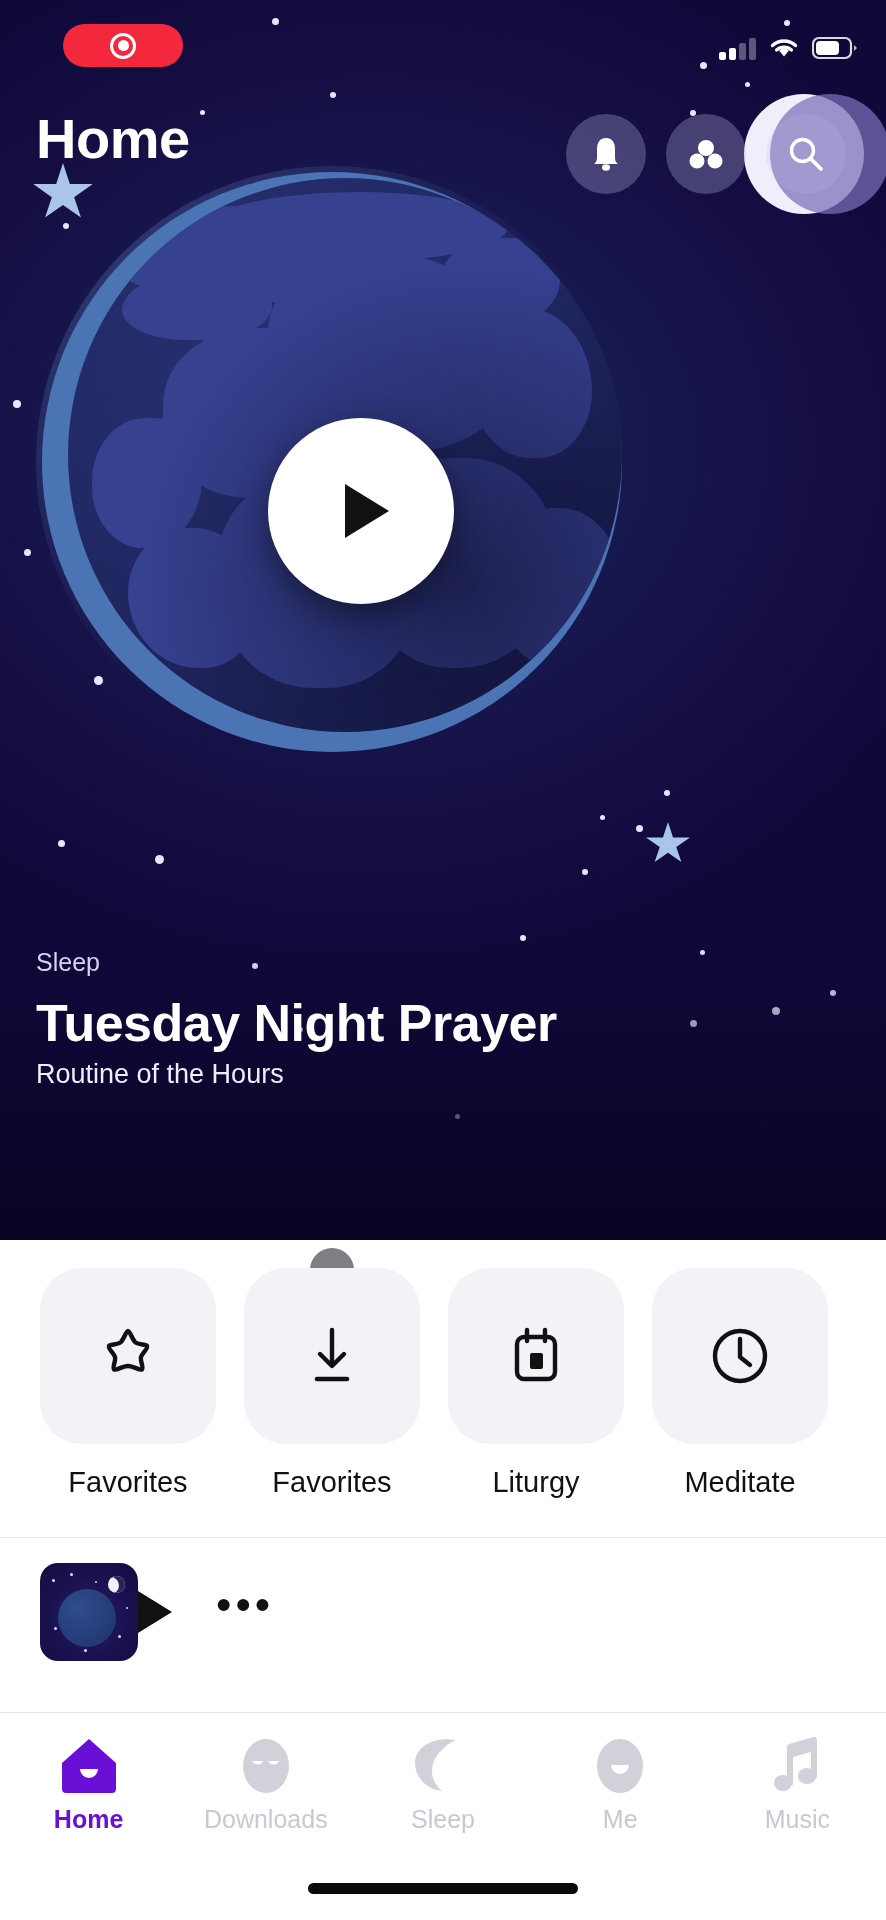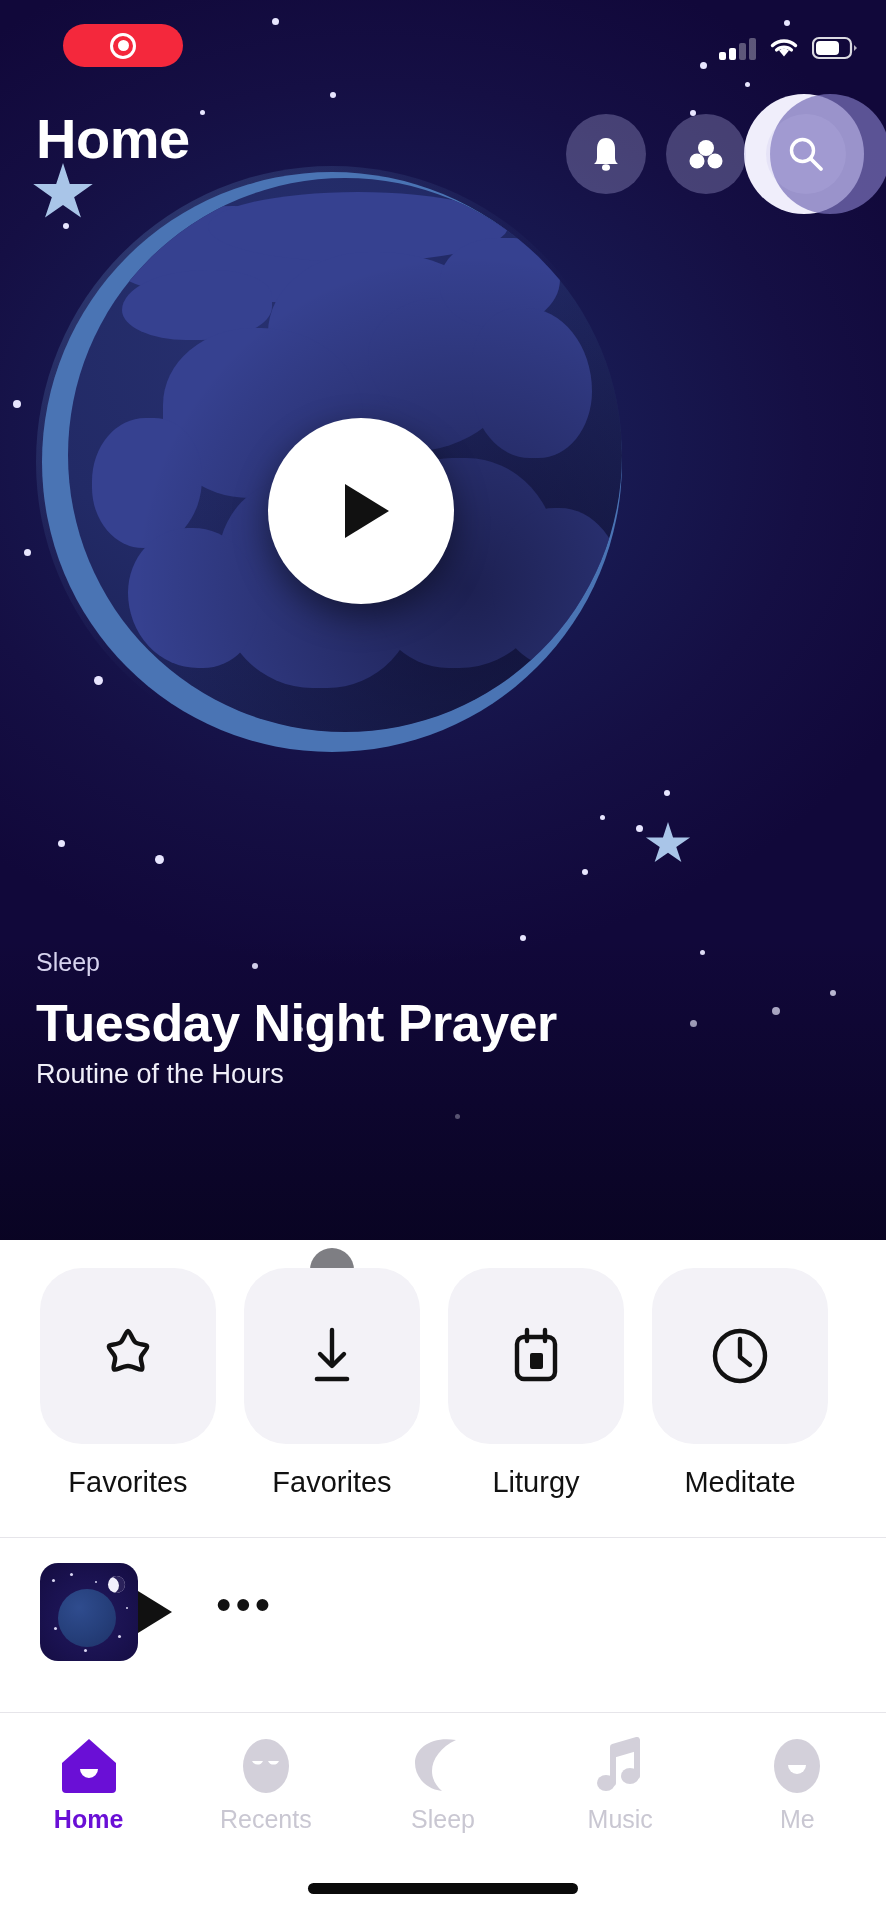--- a/index.html
+++ b/index.html
@@ -364,49 +364,49 @@
     </div>
 
     <div class="tab">
       <div class="tab-ico">
         <svg width="60" height="62" viewBox="0 0 60 62">
           <ellipse cx="30" cy="31" rx="23" ry="27" fill="#d3d0da"></ellipse>
           <path d="M16 26 a6 6 0 0 0 11 0 Z" fill="#ffffff"></path>
           <path d="M32 26 a6 6 0 0 0 11 0 Z" fill="#ffffff"></path>
         </svg>
       </div>
-      <div class="tab-lbl">Recents</div>
+      <div class="tab-lbl">Downloads</div>
     </div>
 
     <div class="tab">
       <div class="tab-ico">
         <svg width="56" height="62" viewBox="0 0 56 62">
           <path d="M41 5 c-15 7 -24 19 -24 31 c0 8 4 15 10 20 c-17 -2 -27 -15 -27 -28 C0 12 18 1 41 5 Z" fill="#d3d0da"></path>
         </svg>
       </div>
       <div class="tab-lbl">Sleep</div>
+    </div>
+
+    <div class="tab">
+      <div class="tab-ico">
+        <svg width="60" height="62" viewBox="0 0 60 62">
+          <ellipse cx="30" cy="31" rx="23" ry="27" fill="#d3d0da"></ellipse>
+          <path d="M21 30 a9 9 0 0 0 18 0 Z" fill="#ffffff"></path>
+        </svg>
+      </div>
+      <div class="tab-lbl">Me</div>
     </div>
 
     <div class="tab">
       <div class="tab-ico">
         <svg width="58" height="62" viewBox="0 0 58 62">
           <path d="M22 48 V12 L46 5 V41" fill="none" stroke="#d3d0da" stroke-width="6" stroke-linecap="round" stroke-linejoin="round"></path>
           <ellipse cx="15" cy="48" rx="9" ry="8" fill="#d3d0da"></ellipse>
           <ellipse cx="39" cy="41" rx="9" ry="8" fill="#d3d0da"></ellipse>
           <path d="M22 12 L46 5 V16 L22 23 Z" fill="#d3d0da"></path>
         </svg>
       </div>
       <div class="tab-lbl">Music</div>
     </div>
-
-    <div class="tab">
-      <div class="tab-ico">
-        <svg width="60" height="62" viewBox="0 0 60 62">
-          <ellipse cx="30" cy="31" rx="23" ry="27" fill="#d3d0da"></ellipse>
-          <path d="M21 30 a9 9 0 0 0 18 0 Z" fill="#ffffff"></path>
-        </svg>
-      </div>
-      <div class="tab-lbl">Me</div>
-    </div>
   </div>
 
   <div class="home-bar"></div>
 </div>
 
 </body></html>

